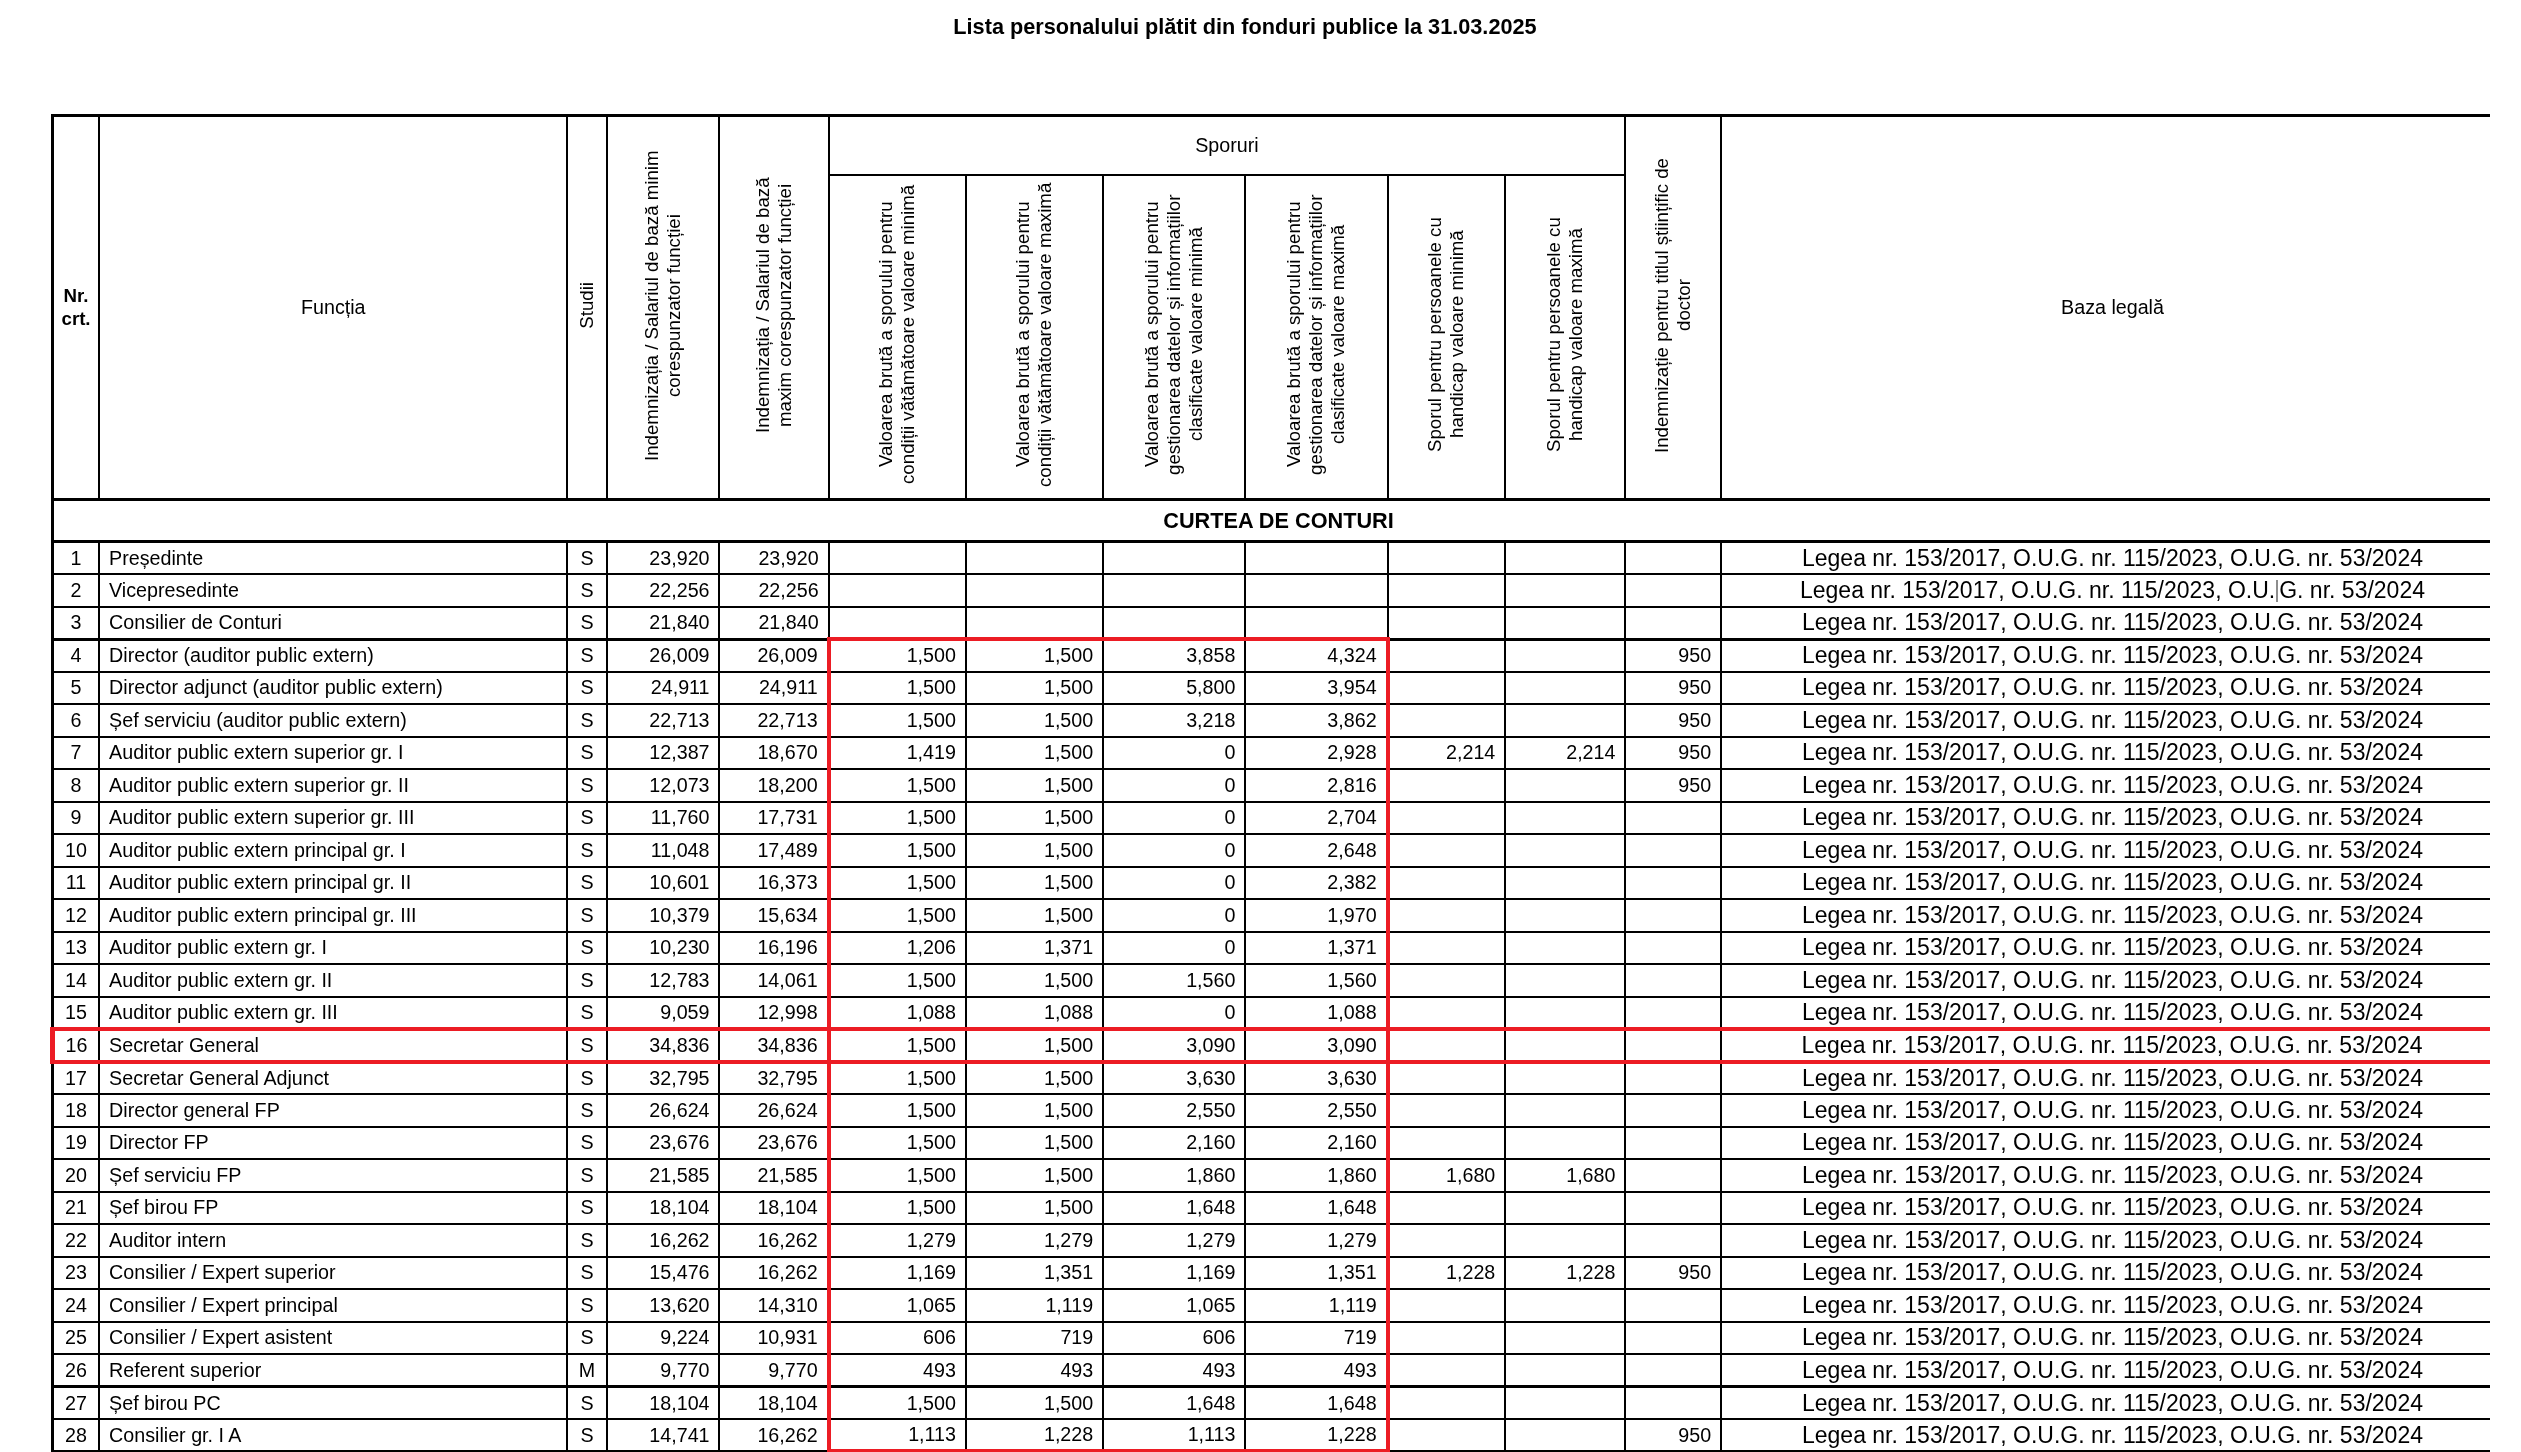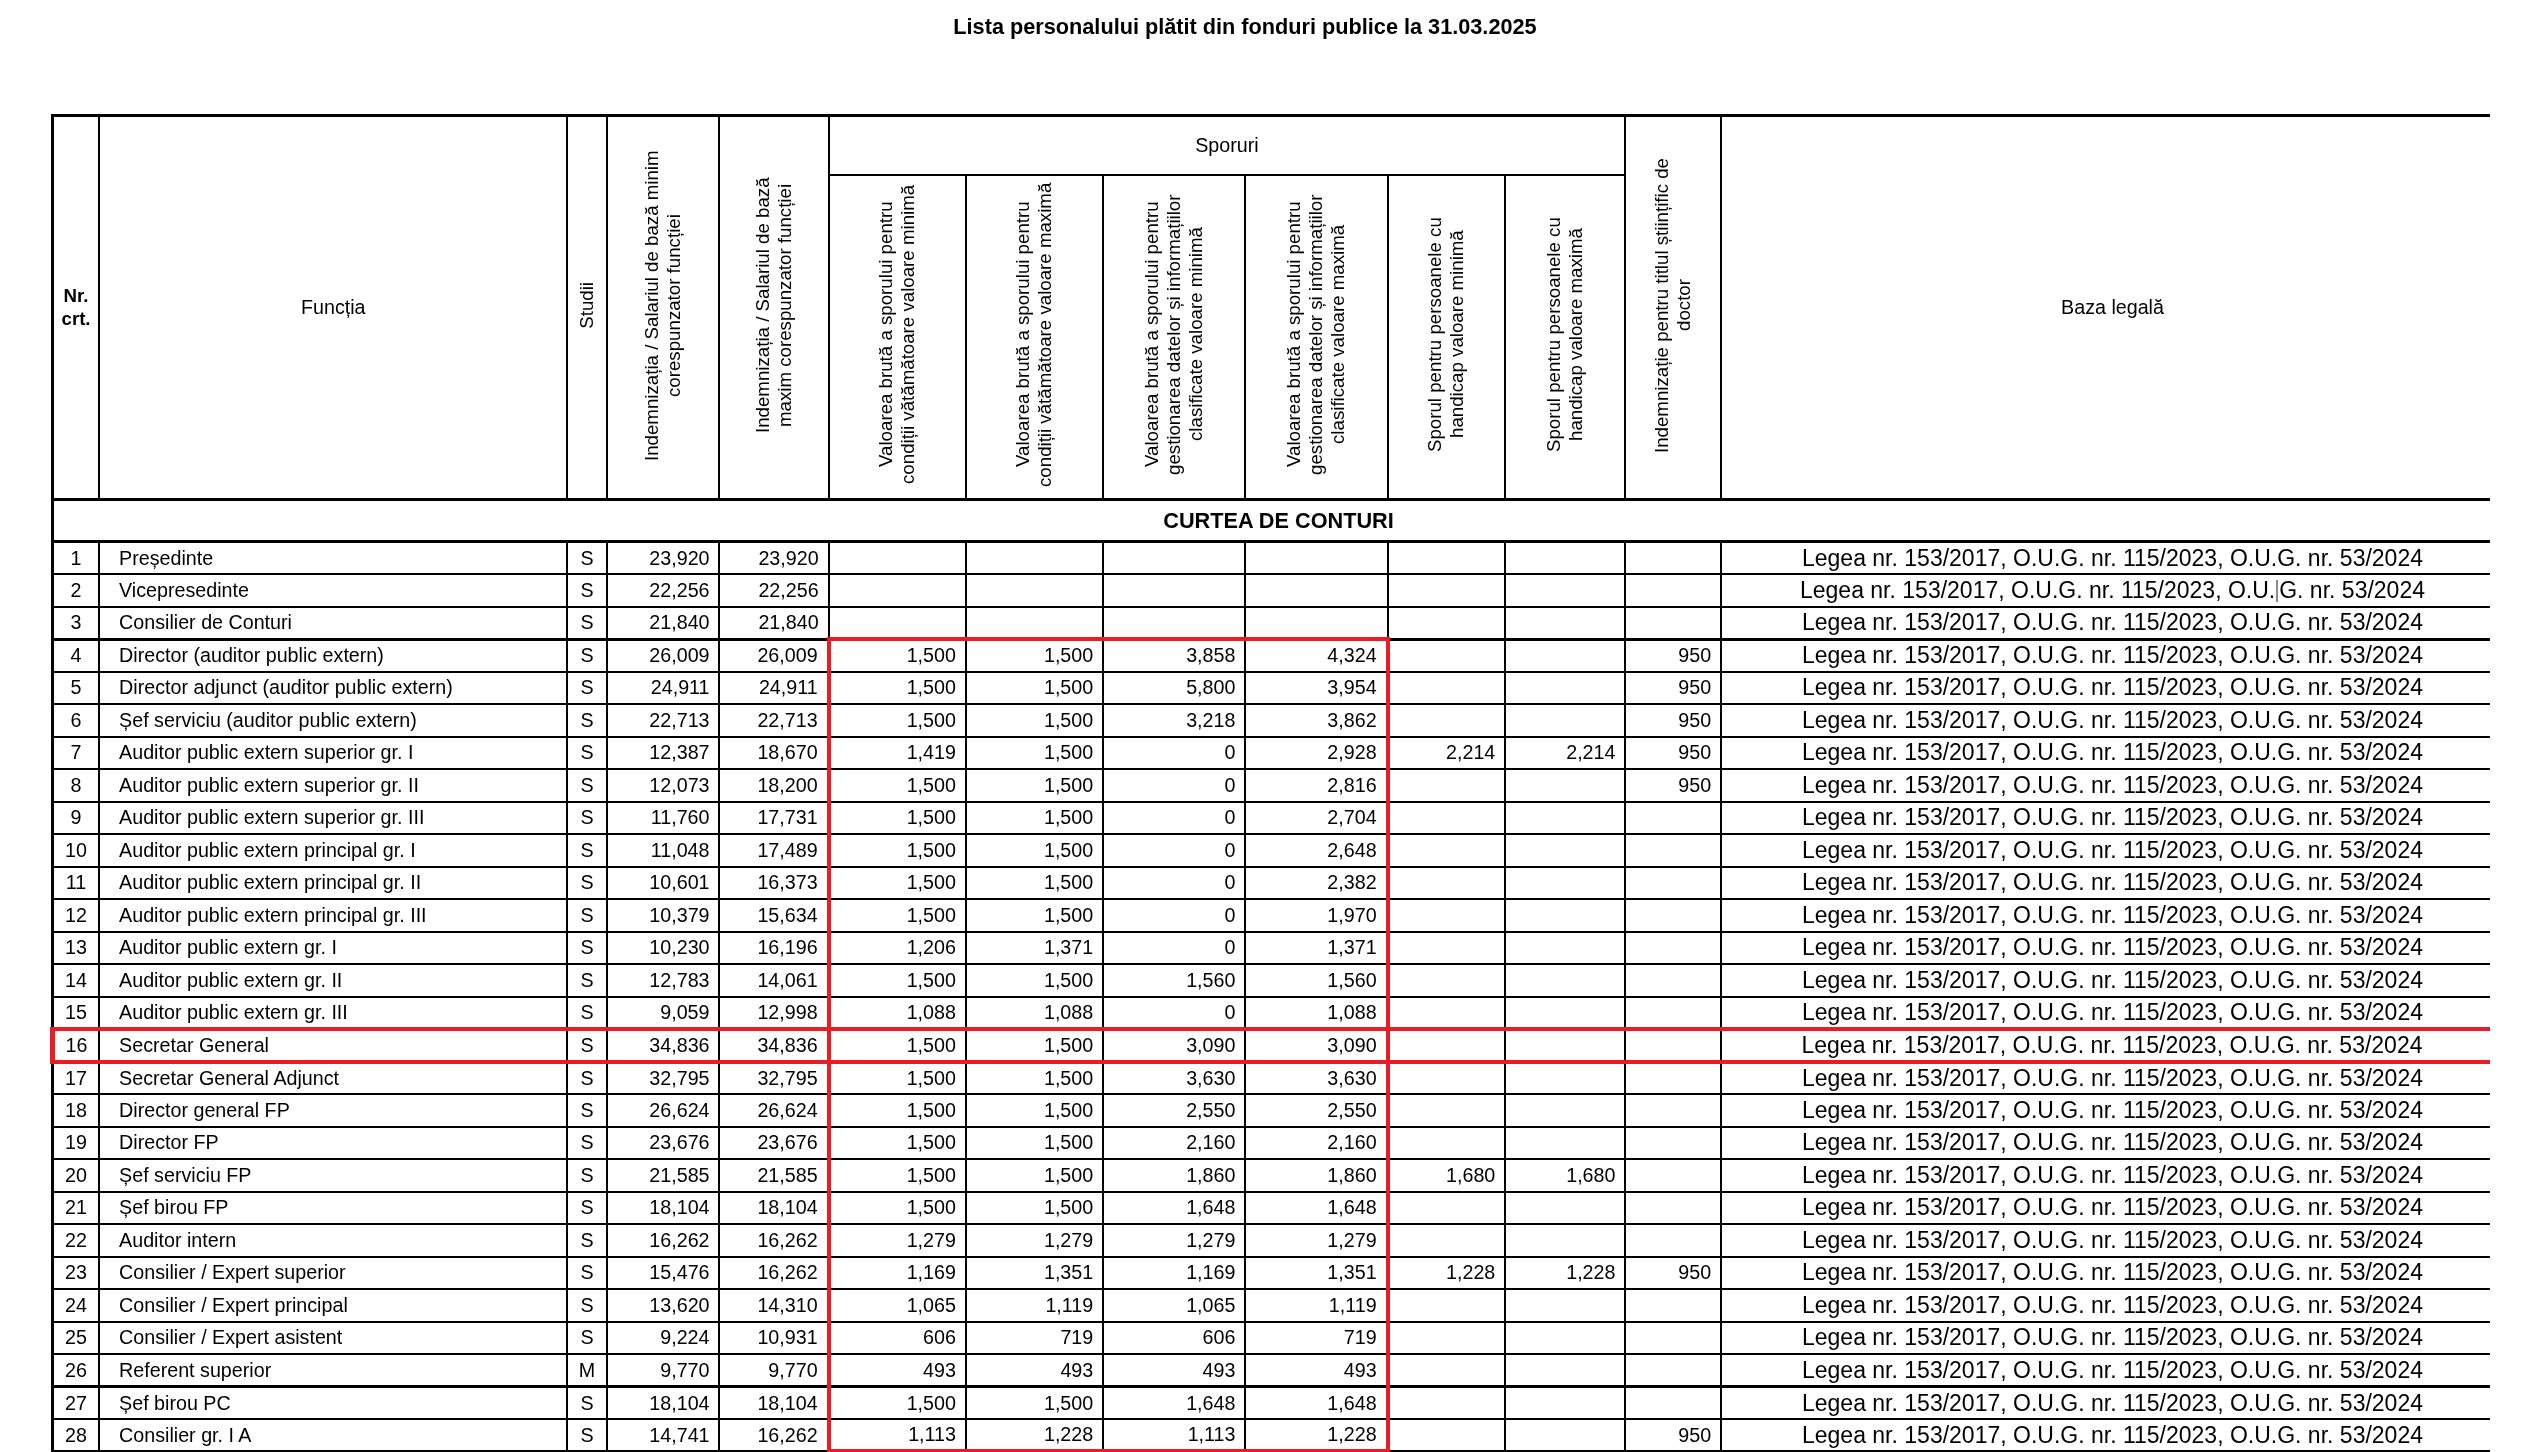--- a/index.html
+++ b/index.html
@@ -35,21 +35,21 @@
     font-size:18.7px; line-height:1.18; white-space:normal; text-align:center;
   }
   .hdr-nr{font-size:18.7px; line-height:1.2; white-space:normal;font-weight:bold;}
 
   tr.section-row td{
     height:39px; border-top:3.9px solid #000; border-bottom:3.9px solid #000;
     font-weight:bold; font-size:21.7px; text-align:center;
   }
   tbody tr.data{height:32.5px;}
   td.ctr{text-align:center;}
-  td.name{text-align:left; padding-left:19px;}
+  td.name{text-align:left; padding-left:9px;}
   td.num{text-align:right; padding-right:8.9px;}
   td.legal{text-align:center; font-size:23px;}
 
   td.thick-b{border-bottom:3.9px solid #000;}
 
   
   td.red-l{border-left:4.9px solid var(--red);}
   td.red-r{border-right:4.9px solid var(--red);margin-top:15px;}
   td.red-t{border-top:4.9px solid var(--red);}
   td.red-b{border-bottom:5.9px solid var(--red);}

